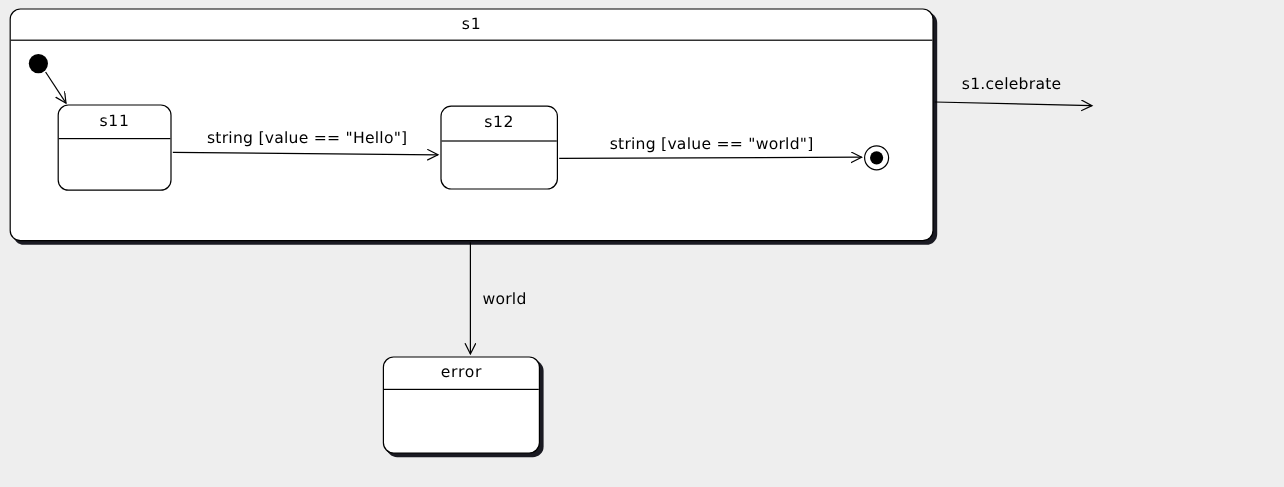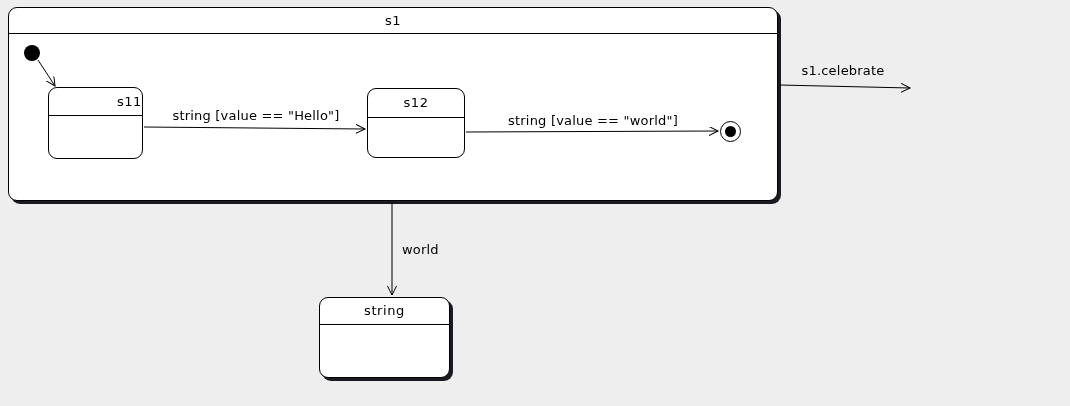--- a/index.html
+++ b/index.html
@@ -12,21 +12,21 @@
     box-sizing:border-box;
   }
   .shadowed{border-width:1.5px;box-shadow:3px 3px 0 #1a1a22;}
   .state-title{
     border-bottom:1px solid #000;text-align:center;font-size:13px;letter-spacing:0.6px;
     white-space:nowrap;overflow:hidden;
   }
   #s1{left:8px;top:7px;width:770px;height:194px;z-index:1;}
   #s1 .state-title{height:25px;line-height:25px;}
   #s11{left:48px;top:87px;width:95px;height:72px;z-index:2;}
-  #s11 .state-title{height:27px;line-height:27px;text-align:right;}
+  #s11 .state-title{height:27px;line-height:27px;}
   #s12{left:367px;top:88px;width:98px;height:70px;z-index:2;}
   #s12 .state-title{height:28px;line-height:28px;}
   #celebrate{left:912px;top:49px;width:130px;height:81px;z-index:2;}
   #celebrate .state-title{height:24px;line-height:24px;}
   #error{left:319px;top:297px;width:131px;height:81px;z-index:2;}
   #error .state-title{height:26px;line-height:26px;}
   .initial-dot{
     position:absolute;left:24px;top:45px;width:16px;height:16px;border-radius:50%;
     background:#000;z-index:2;
   }
@@ -60,21 +60,21 @@
     <div class="state-title">s12</div>
   </div>
 
   <div class="initial-dot"></div>
   <div class="final-ring">
     <div class="final-dot"></div>
   </div>
 
 
   <div class="state shadowed" id="error">
-    <div class="state-title">string</div>
+    <div class="state-title">error</div>
   </div>
 
   <svg class="wires" viewBox="0 0 1070 406" xmlns="http://www.w3.org/2000/svg">
     <defs>
       <marker id="openArrow" markerUnits="userSpaceOnUse" markerWidth="12" markerHeight="12" refX="9" refY="4.5" orient="auto">
         <path d="M0,0 L9,4.5 L0,9" fill="none" stroke="#000" stroke-width="1"></path>
       </marker>
     </defs>
     <line x1="38" y1="60" x2="55" y2="86" marker-end="url(#openArrow)"></line>
     <line x1="144" y1="127" x2="365" y2="129" marker-end="url(#openArrow)"></line>

